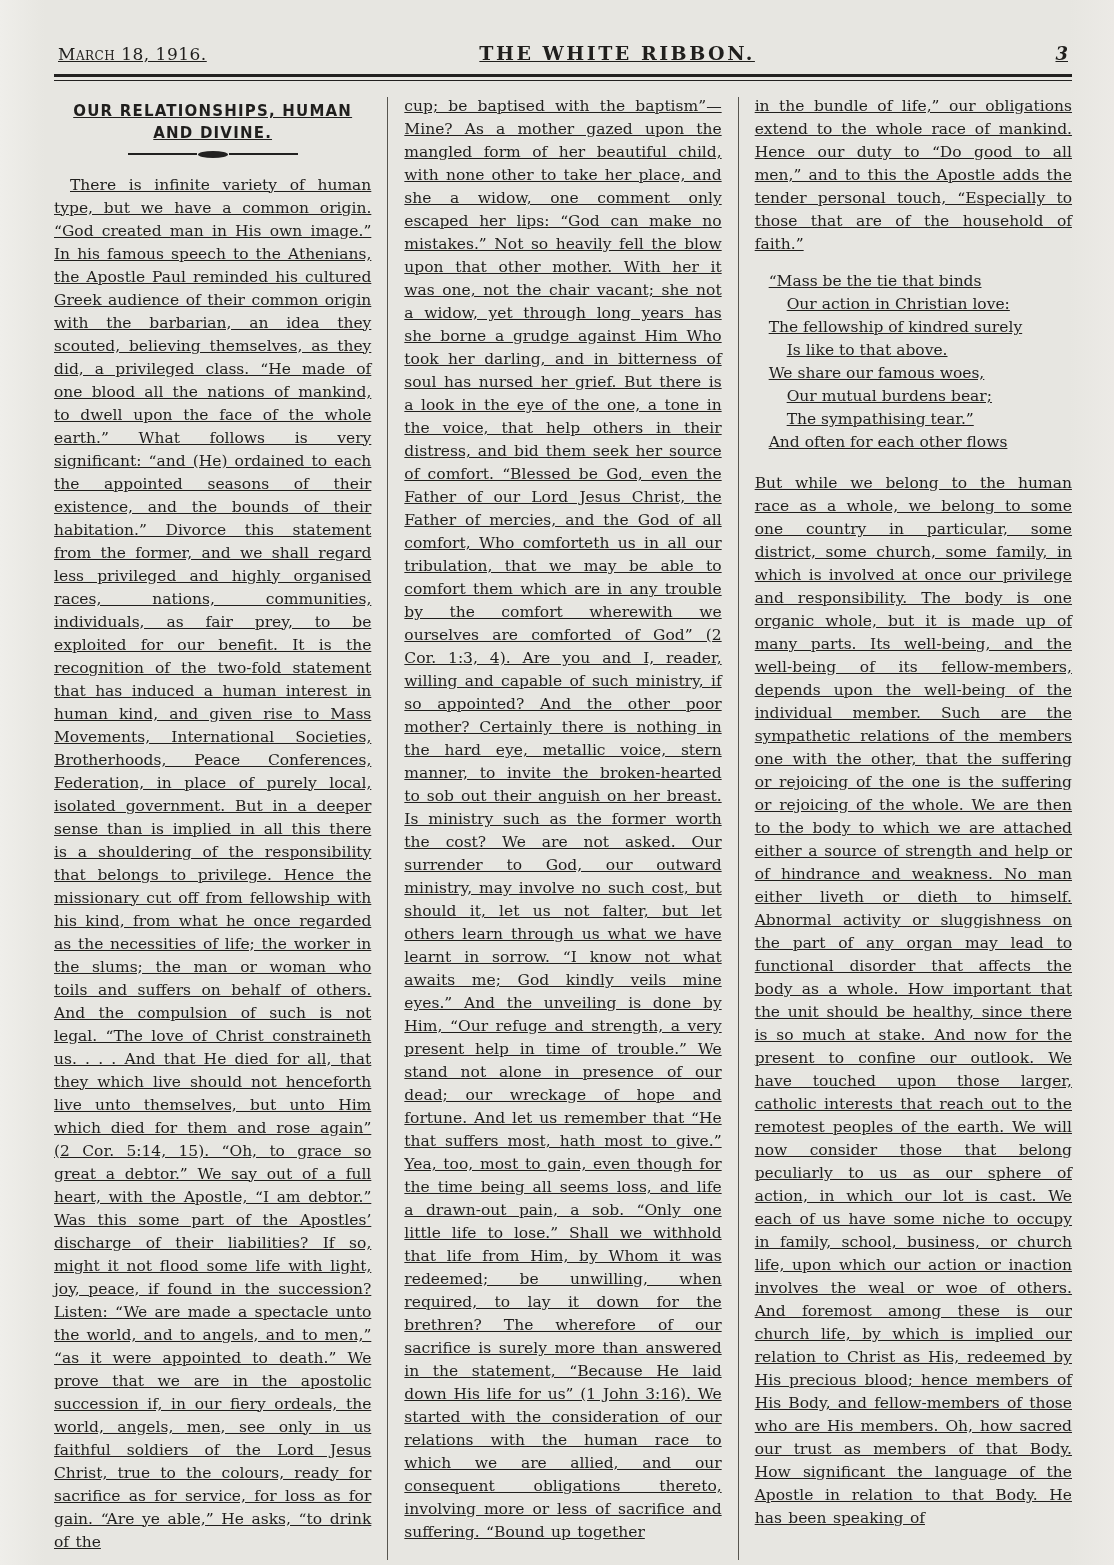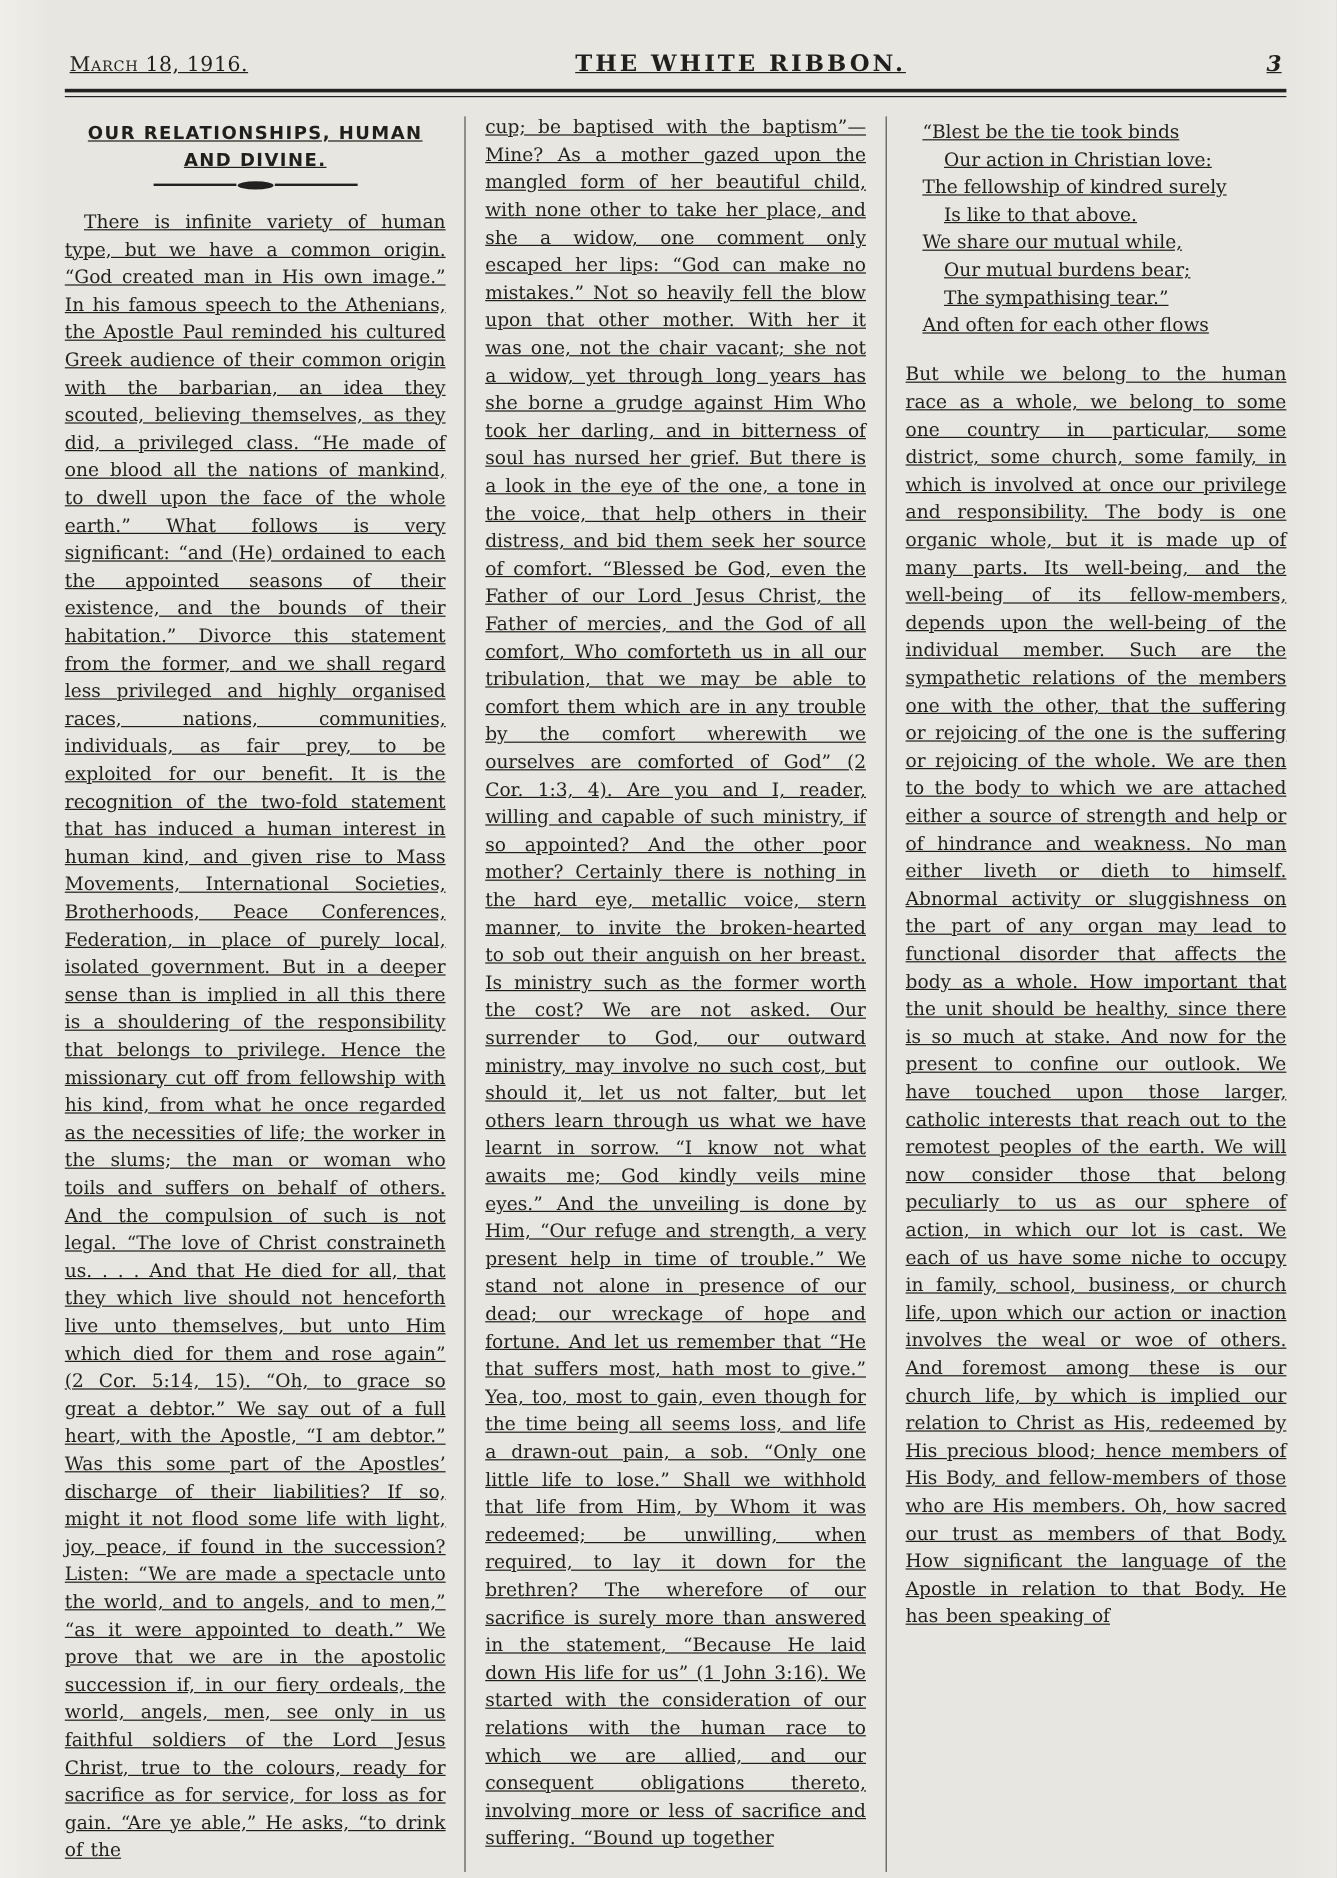--- a/index.html
+++ b/index.html
@@ -144,26 +144,27 @@
     <div class="column">
       <div class="col-body">
           <p class="para">cup; be baptised with the baptism”— Mine? As a mother gazed upon the mangled form of her beautiful child, with none other to take her place, and she a widow, one comment only escaped her lips: “God can make no mistakes.” Not so heavily fell the blow upon that other mother. With her it was one, not the chair vacant; she not a widow, yet through long years has she borne a grudge against Him Who took her darling, and in bitterness of soul has nursed her grief. But there is a look in the eye of the one, a tone in the voice, that help others in their distress, and bid them seek her source of comfort. “Blessed be God, even the Father of our Lord Jesus Christ, the Father of mercies, and the God of all comfort, Who comforteth us in all our tribulation, that we may be able to comfort them which are in any trouble by the comfort wherewith we ourselves are comforted of God” (2 Cor. 1:3, 4). Are you and I, reader, willing and capable of such ministry, if so appointed? And the other poor mother? Certainly there is nothing in the hard eye, metallic voice, stern manner, to invite the broken-hearted to sob out their anguish on her breast. Is ministry such as the former worth the cost? We are not asked. Our surrender to God, our outward ministry, may involve no such cost, but should it, let us not falter, but let others learn through us what we have learnt in sorrow. “I know not what awaits me; God kindly veils mine eyes.” And the unveiling is done by Him, “Our refuge and strength, a very present help in time of trouble.” We stand not alone in presence of our dead; our wreckage of hope and fortune. And let us remember that “He that suffers most, hath most to give.” Yea, too, most to gain, even though for the time being all seems loss, and life a drawn-out pain, a sob. “Only one little life to lose.” Shall we withhold that life from Him, by Whom it was redeemed; be unwilling, when required, to lay it down for the brethren? The wherefore of our sacrifice is surely more than answered in the statement, “Because He laid down His life for us” (1 John 3:16). We started with the consideration of our relations with the human race to which we are allied, and our consequent obligations thereto, involving more or less of sacrifice and suffering. “Bound up together</p>
         </div>
     </div>
 
     <div class="colrule"></div>
 
     <div class="column">
       <div class="col-body">
+          <p class="para">in the bundle of life,” our obligations extend to the whole race of mankind. Hence our duty to “Do good to all men,” and to this the Apostle adds the tender personal touch, “Especially to those that are of the household of faith.”</p>
           <div class="poem">
-            <div class="poem-line">“Blest be the tie took binds</div>
+            <div class="poem-line">“Mass be the tie that binds</div>
             <div class="poem-line indented">Our action in Christian love:</div>
             <div class="poem-line">The fellowship of kindred surely</div>
             <div class="poem-line indented">Is like to that above.</div>
-            <div class="poem-line">We share our mutual while,</div>
+            <div class="poem-line">We share our famous woes,</div>
             <div class="poem-line indented">Our mutual burdens bear;</div>
             <div class="poem-line indented">The sympathising tear.”</div>
             <div class="poem-line">And often for each other flows</div>
           </div>
           <p class="para">But while we belong to the human race as a whole, we belong to some one country in particular, some district, some church, some family, in which is involved at once our privilege and responsibility. The body is one organic whole, but it is made up of many parts. Its well-being, and the well-being of its fellow-members, depends upon the well-being of the individual member. Such are the sympathetic relations of the members one with the other, that the suffering or rejoicing of the one is the suffering or rejoicing of the whole. We are then to the body to which we are attached either a source of strength and help or of hindrance and weakness. No man either liveth or dieth to himself. Abnormal activity or sluggishness on the part of any organ may lead to functional disorder that affects the body as a whole. How important that the unit should be healthy, since there is so much at stake. And now for the present to confine our outlook. We have touched upon those larger, catholic interests that reach out to the remotest peoples of the earth. We will now consider those that belong peculiarly to us as our sphere of action, in which our lot is cast. We each of us have some niche to occupy in family, school, business, or church life, upon which our action or inaction involves the weal or woe of others. And foremost among these is our church life, by which is implied our relation to Christ as His, redeemed by His precious blood; hence members of His Body, and fellow-members of those who are His members. Oh, how sacred our trust as members of that Body. How significant the language of the Apostle in relation to that Body. He has been speaking of</p>
         </div>
     </div>
 
   </div>
 </div>

